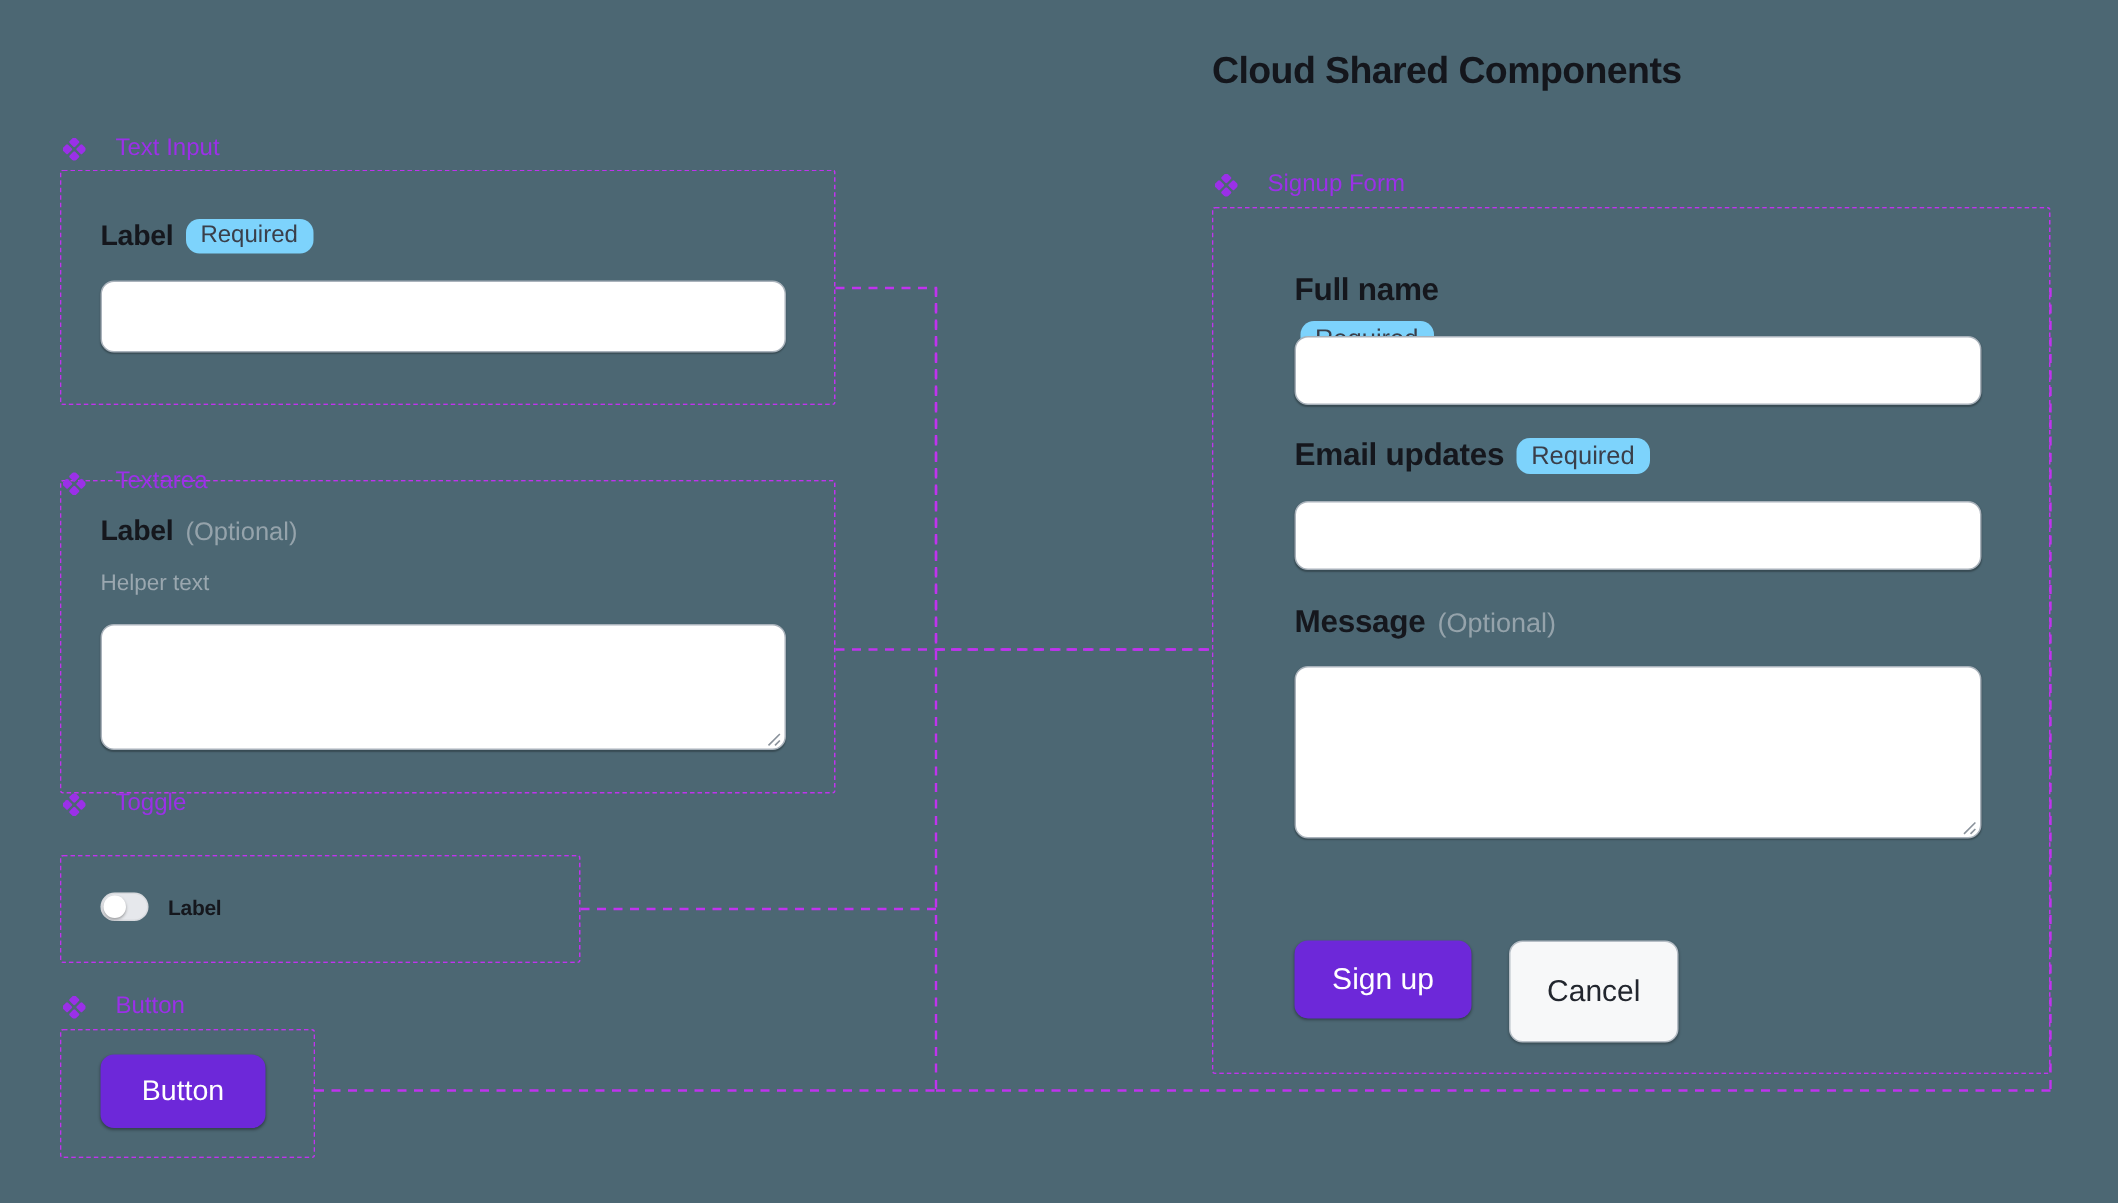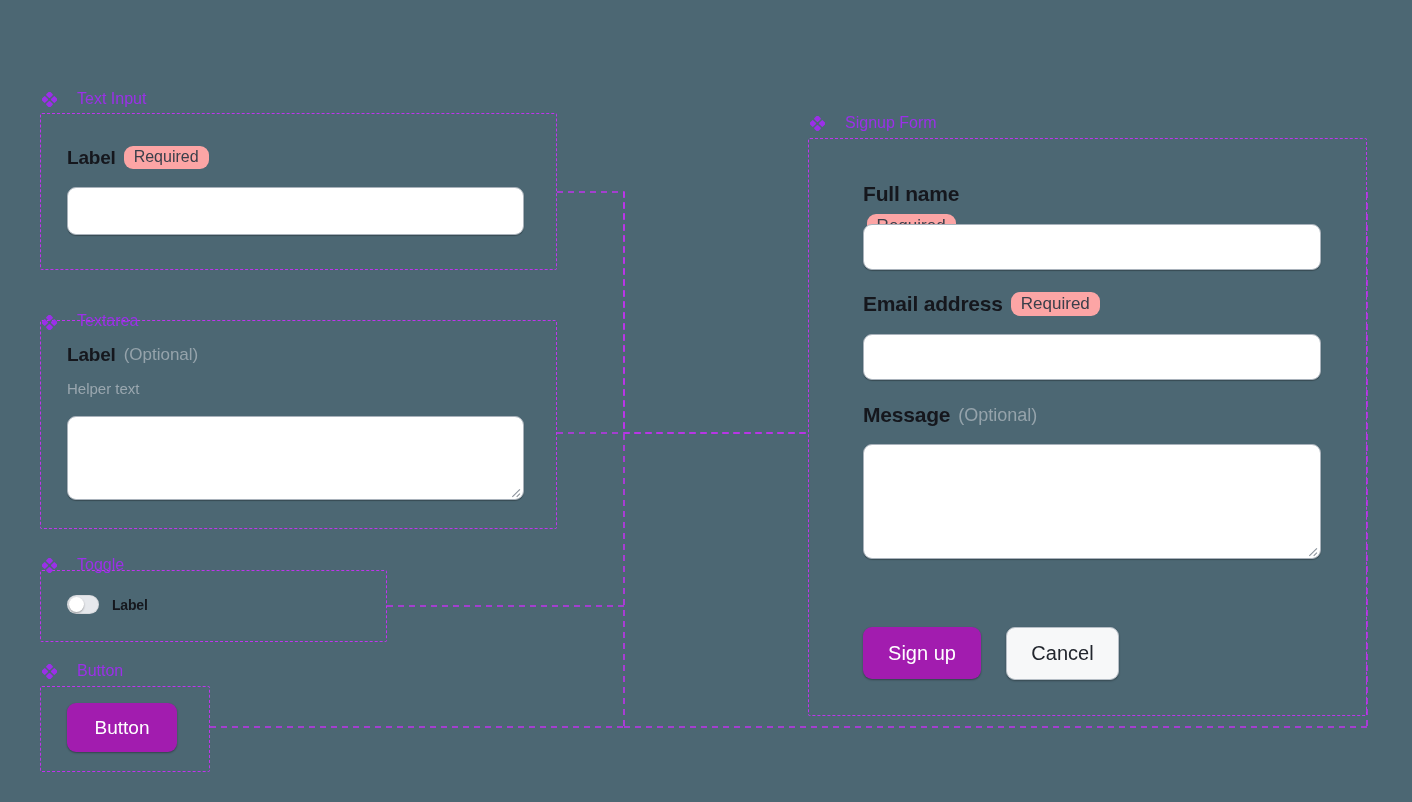--- a/index.html
+++ b/index.html
@@ -69,21 +69,21 @@
     gap: 8px;
     white-space: nowrap;
     z-index: 3;
   }
   .field-label {
     color: #15171d;
     font-weight: 700;
     letter-spacing: -0.2px;
   }
   .badge {
-    background: #fca5a5;
+    background: #7dd3fc;
     color: #3a3f4a;
     border-radius: 9px;
     padding: 3px 10px 4px;
     font-weight: 400;
     line-height: 1;
   }
   .optional {
     color: #95a3ab;
     font-weight: 400;
   }
@@ -142,21 +142,21 @@
     position: absolute;
     display: flex;
     align-items: center;
     justify-content: center;
     border-radius: 9px;
     z-index: 3;
     cursor: pointer;
     user-select: none;
   }
   .btn-primary {
-    background: #a21caf;
+    background: #6d28d9;
     color: #ffffff;
     border: none;
     box-shadow: 0 1px 2px rgba(0,0,0,0.35);
   }
   .btn-secondary {
     background: #f7f8f9;
     color: #22262e;
     border: 1px solid #b6bec6;
     box-shadow: 0 1px 2px rgba(0,0,0,0.3);
   }
@@ -178,20 +178,21 @@
       <path d="M210 727 H624"></path>
 
       <path d="M624 192 V727"></path>
 
       <path d="M1367 192 V727"></path>
 
       <path d="M624 727 H1367"></path>
     </g>
   </svg>
 
+  <div id="title-right" class="col-title">Cloud Shared Components</div>
 
   <div class="sec-label" style="left:42px; top:90px;">
     <svg class="diamond-icon" viewBox="0 0 16 16" xmlns="http://www.w3.org/2000/svg">
       <g fill="#9b30e8" transform="rotate(45 8 8)">
         <rect x="1.6" y="1.6" width="5.6" height="5.6" rx="1"></rect>
         <rect x="8.8" y="1.6" width="5.6" height="5.6" rx="1"></rect>
         <rect x="1.6" y="8.8" width="5.6" height="5.6" rx="1"></rect>
         <rect x="8.8" y="8.8" width="5.6" height="5.6" rx="1"></rect>
       </g>
     </svg>
@@ -231,21 +232,21 @@
   <div style="position:absolute; left:67px; top:416px; width:457px; height:84px; z-index:3;">
     <textarea class="txtbox" style="left: 0px; top: 0px; width: 457px; height: 84px; padding: 8px 12px; font-size: 16px; color: rgb(21, 23, 29); resize: none; font-family: &quot;Liberation Sans&quot;, sans-serif;" placeholder=""></textarea>
     <svg class="resize-grip" viewBox="0 0 12 12" xmlns="http://www.w3.org/2000/svg">
       <g stroke="#8a929b" stroke-width="1">
         <line x1="11" y1="4" x2="4" y2="11"></line>
         <line x1="11" y1="8" x2="8" y2="11"></line>
       </g>
     </svg>
   </div>
 
-  <div class="sec-label" style="left:42px; top:556px;">
+  <div class="sec-label" style="left:42px; top:527px;">
     <svg class="diamond-icon" viewBox="0 0 16 16" xmlns="http://www.w3.org/2000/svg">
       <g fill="#9b30e8" transform="rotate(45 8 8)">
         <rect x="1.6" y="1.6" width="5.6" height="5.6" rx="1"></rect>
         <rect x="8.8" y="1.6" width="5.6" height="5.6" rx="1"></rect>
         <rect x="1.6" y="8.8" width="5.6" height="5.6" rx="1"></rect>
         <rect x="8.8" y="8.8" width="5.6" height="5.6" rx="1"></rect>
       </g>
     </svg>
     <span>Toggle</span>
   </div>
@@ -289,21 +290,21 @@
 
   <div class="outline" style="left:808px; top:138px; width:559px; height:578px;"></div>
 
   <div class="field-label-row" style="left:863px; top:182px; font-size:21px;flex-direction:column;">
     <span class="field-label">Full name</span>
     <span class="badge" style="font-size:17px;">Required</span>
   </div>
   <input class="txtbox" type="text" style="left: 863px; top: 224px; width: 458px; height: 46px; padding: 0px 12px; font-size: 16px; color: rgb(21, 23, 29);" placeholder="">
 
   <div class="field-label-row" style="left:863px; top:292px; font-size:21px;">
-    <span class="field-label">Email address</span>
+    <span class="field-label">Email updates</span>
     <span class="badge" style="font-size:17px;">Required</span>
   </div>
   <input class="txtbox" type="email" style="left: 863px; top: 334px; width: 458px; height: 46px; padding: 0px 12px; font-size: 16px; color: rgb(21, 23, 29);" placeholder="">
 
   <div class="field-label-row" style="left:863px; top:403px; font-size:21px;">
     <span class="field-label">Message</span>
     <span class="optional" style="font-size:18px;">(Optional)</span>
   </div>
 
   <div style="position:absolute; left:863px; top:444px; width:458px; height:115px; z-index:3;">
@@ -311,15 +312,15 @@
     <svg class="resize-grip" viewBox="0 0 12 12" xmlns="http://www.w3.org/2000/svg">
       <g stroke="#8a929b" stroke-width="1">
         <line x1="11" y1="4" x2="4" y2="11"></line>
         <line x1="11" y1="8" x2="8" y2="11"></line>
       </g>
     </svg>
   </div>
 
 
   <div class="btn btn-primary" style="left:863px; top:627px; width:118px; height:52px; font-size:20px;">Sign up</div>
-  <div class="btn btn-secondary" style="left:1006px; top:627px; width:113px; height:53px; font-size:20px;">Cancel</div>
+  <div class="btn btn-secondary" style="left:1006px; top:627px; width:113px; height:68px; font-size:20px;">Cancel</div>
 
 </div>
 
 </body></html>

